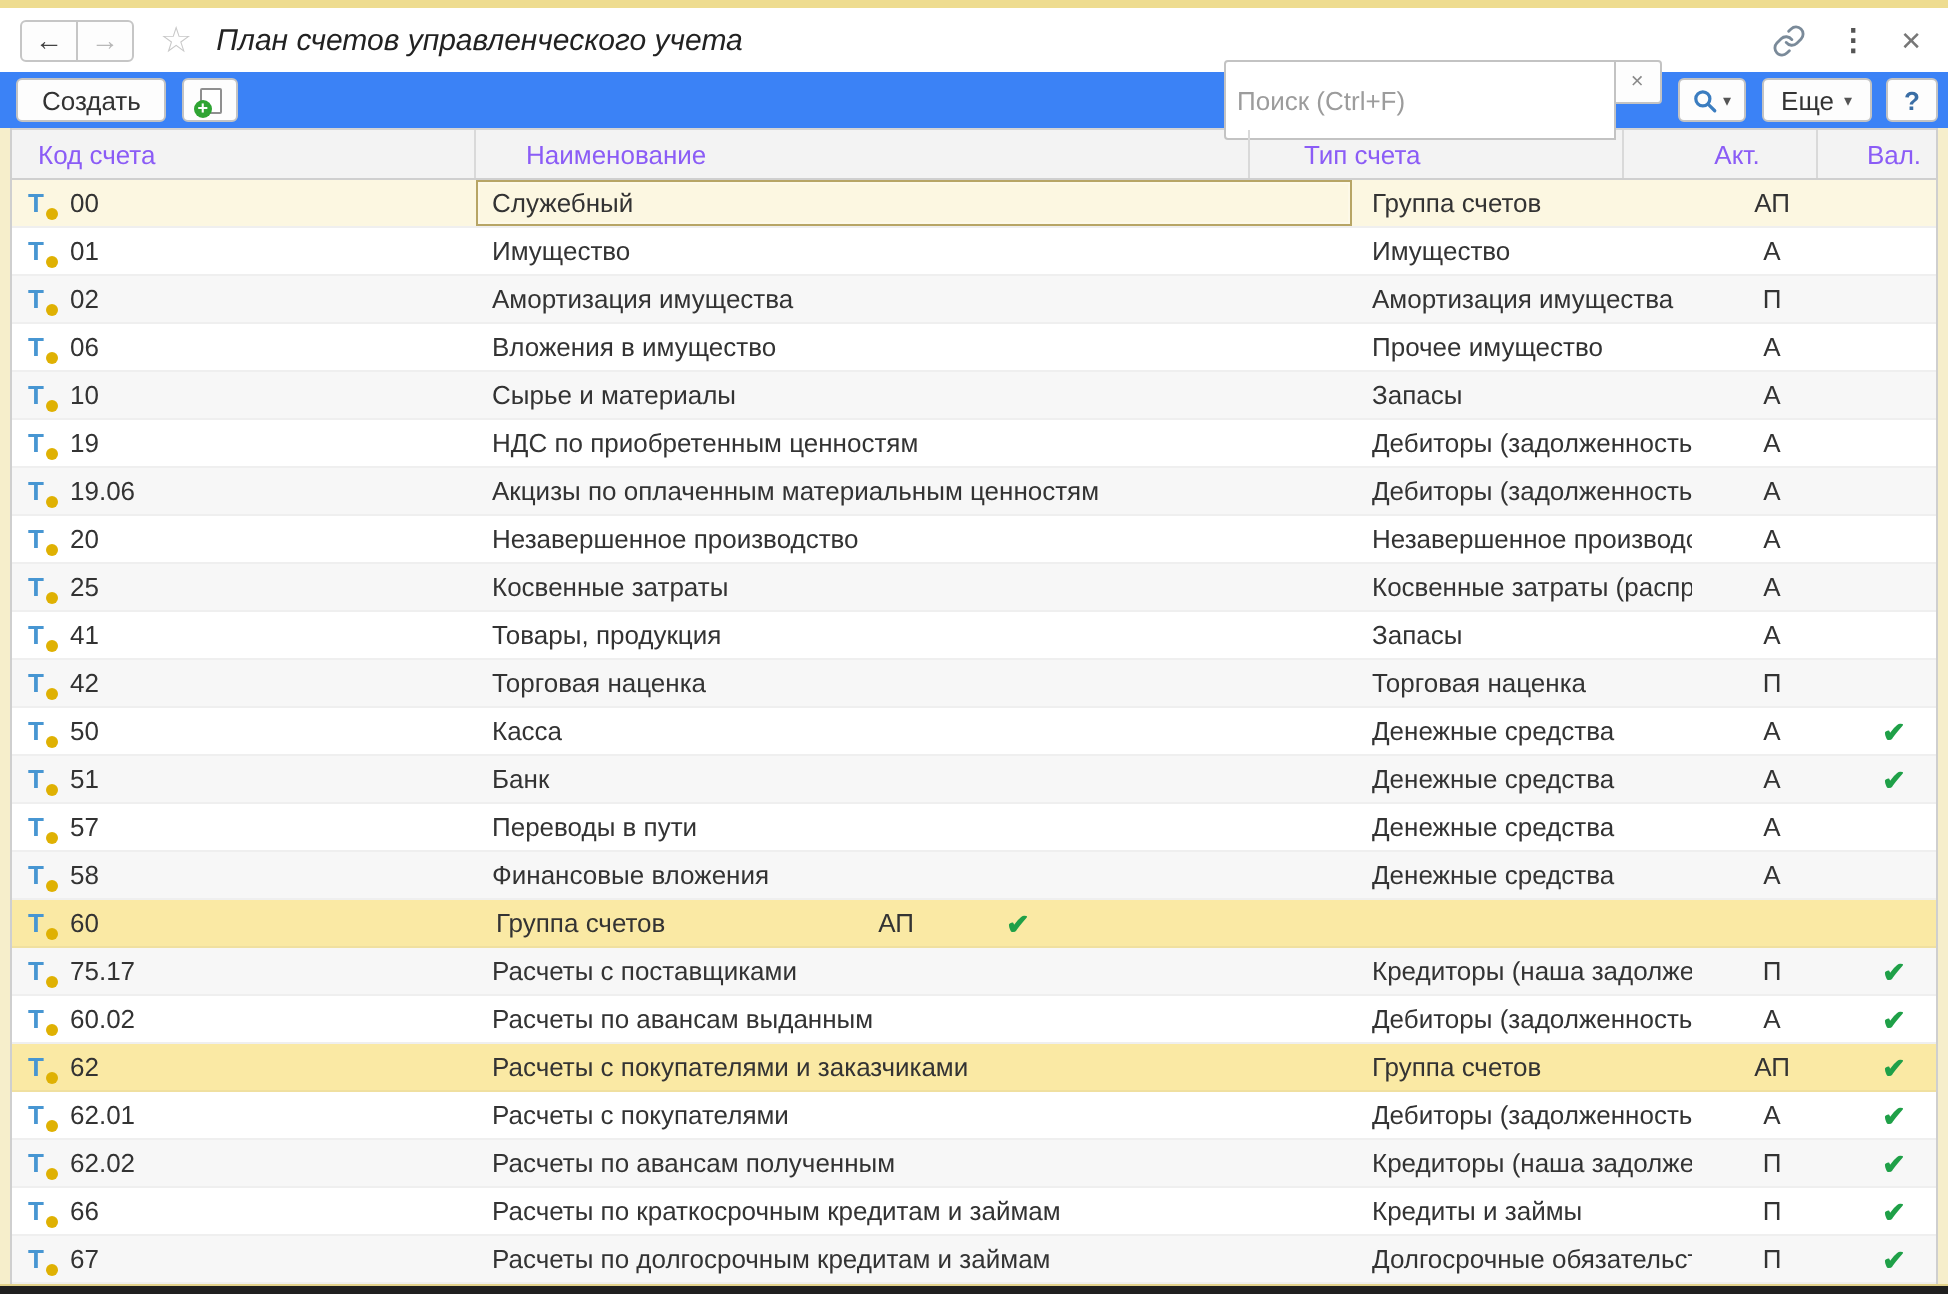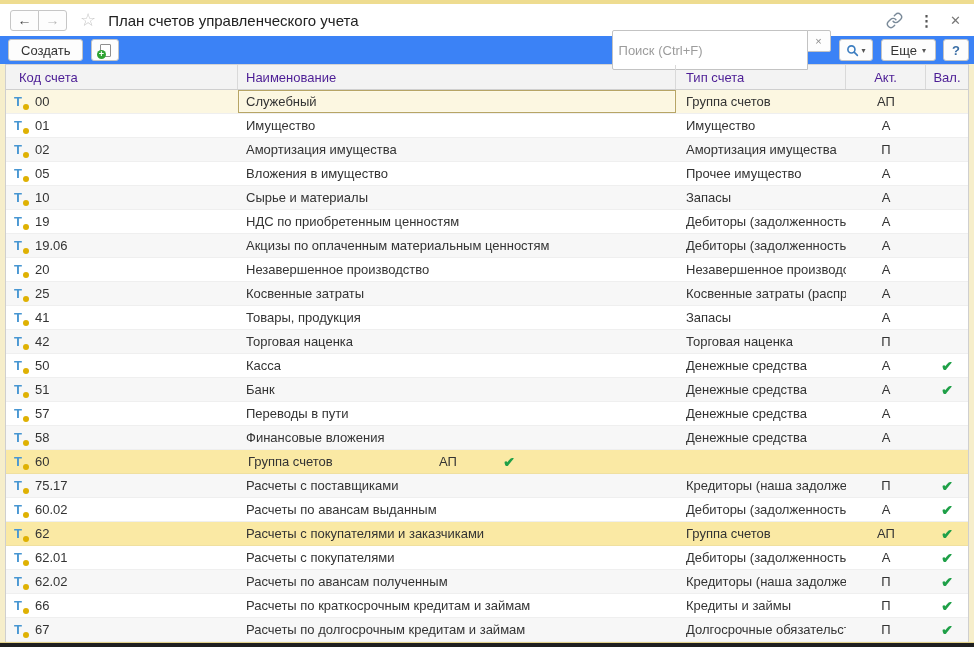--- a/index.html
+++ b/index.html
@@ -10,21 +10,21 @@
 
   
   .titlebar { height: 32px; display: flex; align-items: center; background: #fff; }
   .navgroup { display: flex; margin-left: 10px; }
   .navbtn { width: 29px; height: 21px; border: 1px solid #c6c6c6; background: #fdfdfd;
             display: flex; align-items: center; justify-content: center; font-size: 14px;
             color: #444; cursor: pointer; }
   .navbtn.left { border-radius: 3px 0 0 3px; }
   .navbtn.right { border-radius: 0 3px 3px 0; margin-left: -1px; color: #b8b8b8; }
   .star { color: #c8c8c8; font-size: 18px; margin-left: 13px; line-height: 1; cursor: pointer; }
-  .title { font-size: 15px; font-weight: 400; color: #222; margin-left: 12px; white-space: nowrap; }
+  .title { font-size: 15px; font-weight: 400; color: #222; margin-left: 12px; white-space: nowrap; font-style: italic; }
   .tb-icons { margin-left: auto; display: flex; align-items: center; gap: 16px; padding-right: 13px; }
   .linkicon { display: flex; cursor: pointer; }
   .kebab { color: #555; font-size: 15px; font-weight: bold; cursor: pointer; line-height: 1; }
   .closex { color: #777; font-size: 13px; cursor: pointer; line-height: 1; }
 
   
   .toolbar { height: 28px; display: flex; align-items: center; padding: 0 5px 0 8px; background: #3b82f6; }
   .btn { height: 22px; border: 1px solid #c3c3c3; border-radius: 3px; background: #fdfdfd;
          font-family: inherit; font-size: 13px; color: #333; padding: 0 12px; cursor: pointer;
          display: flex; align-items: center; justify-content: center; }
@@ -42,21 +42,21 @@
               color: #8a8a8a; font-size: 11px; }
   .qbtn { width: 34px; padding: 0 5px; margin-left: 8px; gap: 3px; }
   .morebtn { margin-left: 8px; padding: 0 9px; gap: 5px; text-align: center; }
   .helpbtn { width: 26px; padding: 0; margin-left: 7px; color: #3a6ea5; font-weight: bold; }
   .caret { font-size: 8px; color: #555; }
 
   
   .gridzone { background: #f6eecb; padding: 0 5px; }
   .grid { background: #fff; border-left: 1px solid #cfcfcf; border-right: 1px solid #cfcfcf; }
   .thead { display: flex; height: 26px; background: #f3f3f3; border-top: 1px solid #d4d4d4;
-           border-bottom: 1px solid #cfcfcf; color: #4c1d95; }
+           border-bottom: 1px solid #cfcfcf; color: #8b5cf6; gap: 17px; }
   .th { display: flex; align-items: center; border-right: 1px solid #d9d9d9; height: 100%;
         white-space: nowrap; overflow: hidden; cursor: pointer; }
   .th:last-child { border-right: none; }
   .tr { display: flex; height: 24px; border-bottom: 1px solid #efefef; background: #fff; cursor: pointer; }
   .tr.even { background: #f7f7f7; }
   .tr.selected { background: #fcf7e1; }
   .tr.group { background: #fae9a4; border-bottom-color: #f0e0a0; }
   .td { display: flex; align-items: center; white-space: nowrap; overflow: hidden; height: 100%; }
   .c0 { width: 232px; padding-left: 8px; }
   .th.c0 { padding-left: 13px; }
@@ -163,21 +163,21 @@
             <span class="codetxt">02</span>
           </div>
           <div class="td c1">Амортизация имущества</div>
           <div class="td c2">Амортизация имущества</div>
           <div class="td c3">П</div>
           <div class="td c4"></div>
         </div>
         <div class="tr odd">
           <div class="td c0">
             <span class="ticon">Т<span class="tdot"></span></span>
-            <span class="codetxt">05</span>
+            <span class="codetxt">06</span>
           </div>
           <div class="td c1">Вложения в имущество</div>
           <div class="td c2">Прочее имущество</div>
           <div class="td c3">А</div>
           <div class="td c4"></div>
         </div>
         <div class="tr even">
           <div class="td c0">
             <span class="ticon">Т<span class="tdot"></span></span>
             <span class="codetxt">10</span>

